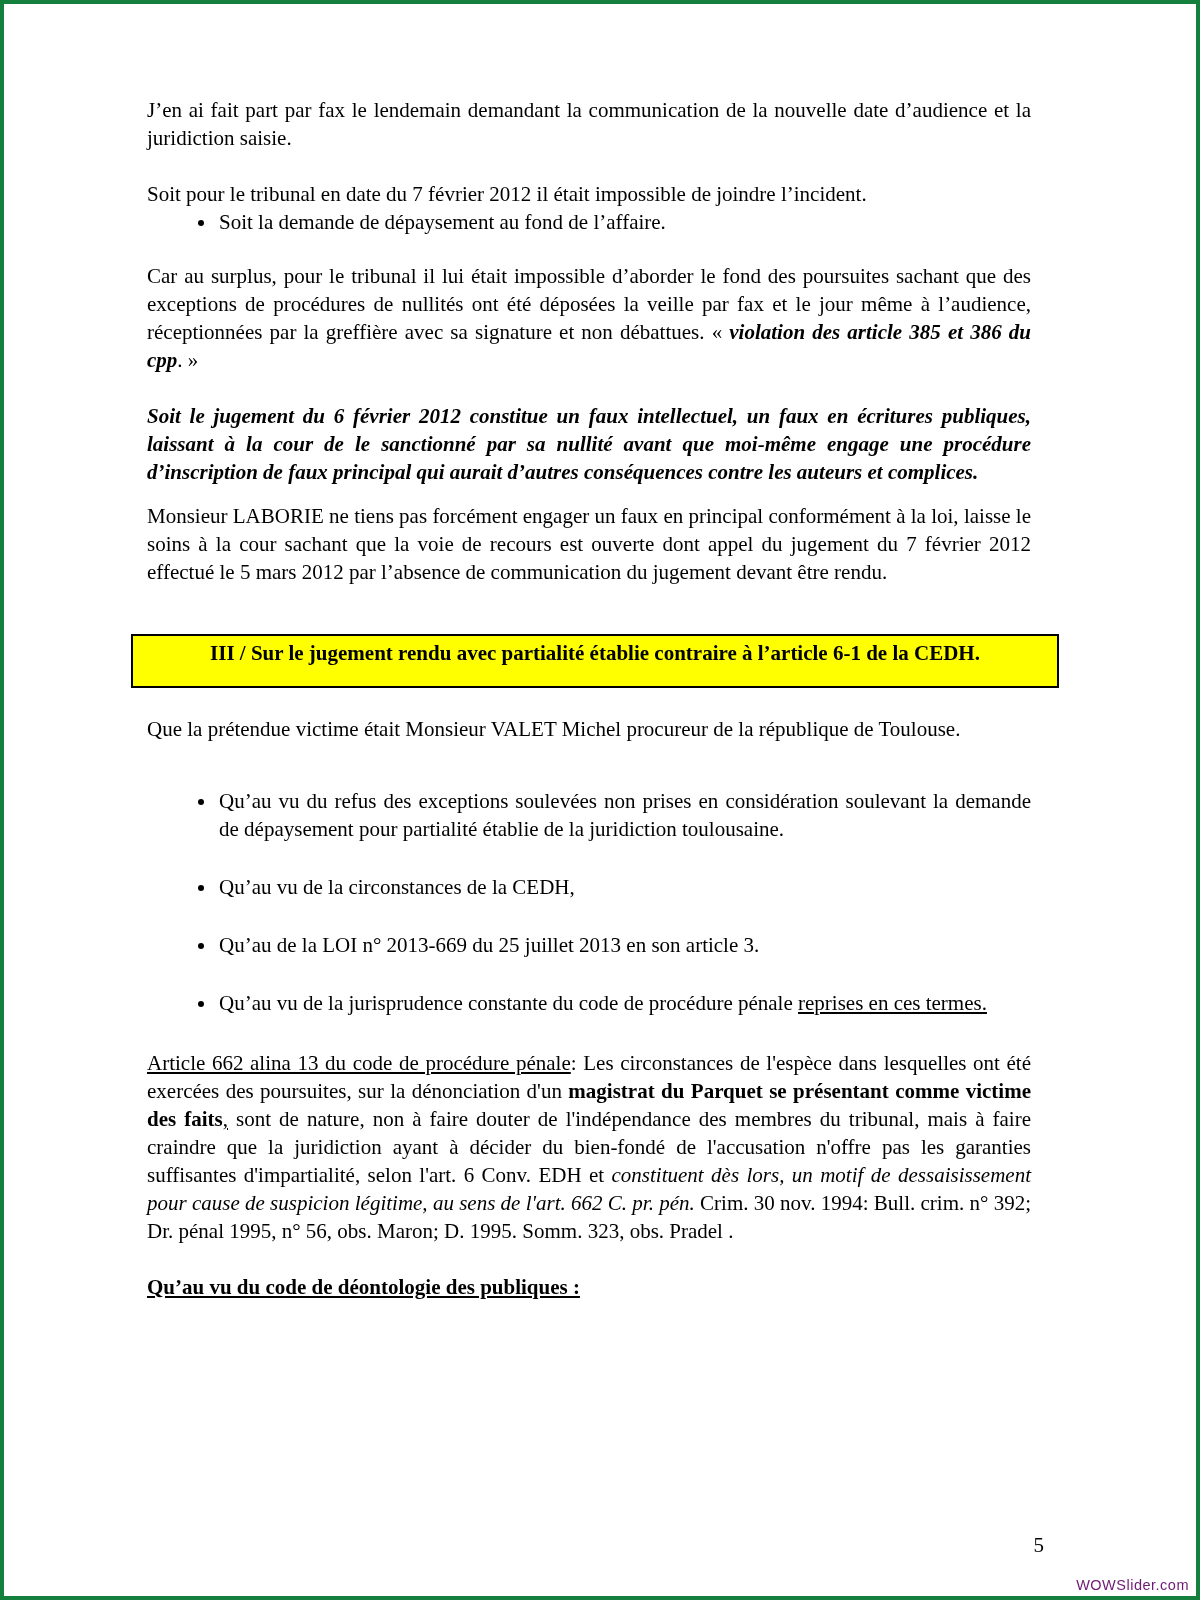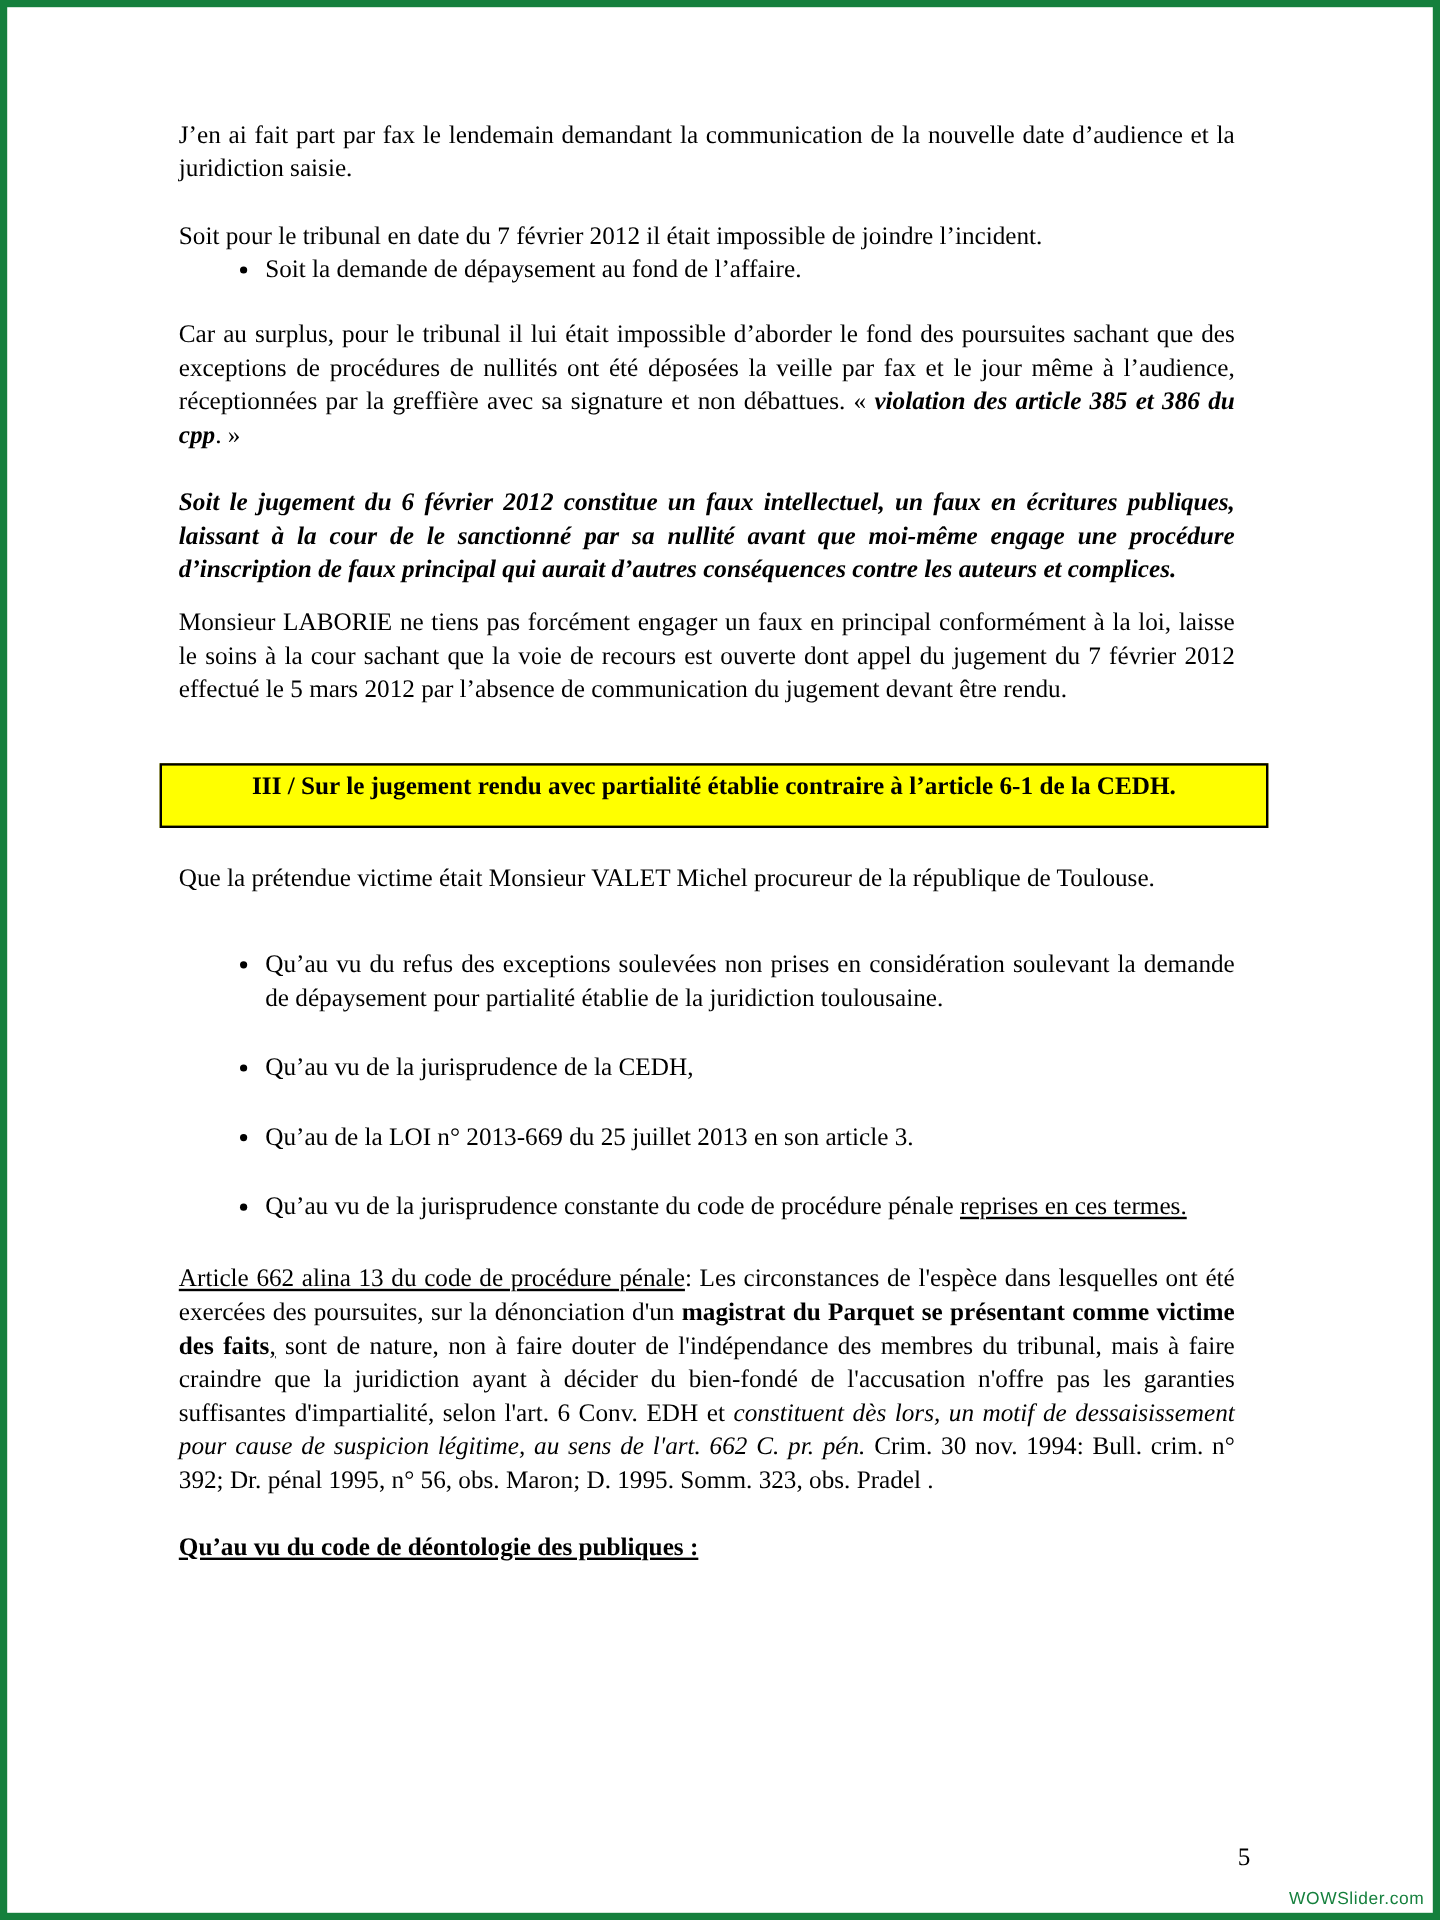--- a/index.html
+++ b/index.html
@@ -6,21 +6,21 @@
     margin: 0;
     padding: 0;
     background: #ffffff;
   }
   .page {
     position: relative;
     width: 1200px;
     height: 1600px;
     margin: 0 auto;
     background: #ffffff;
-    border: 6px solid #15803d;
+    border: 4px solid #15803d;
     box-sizing: border-box;
     font-family: "Liberation Serif", "DejaVu Serif", serif;
     font-size: 21px;
     line-height: 28px;
     color: #000000;
     overflow: hidden;
   }
   .doc {
     padding: 92px 165px 0 143px; 
   }
@@ -106,26 +106,26 @@
     <p class="para bi gap-before-emphasis"><span>Soit le jugement du 6 février 2012 constitue un faux intellectuel, un faux en écritures publiques, laissant à la cour de le sanctionné par sa nullité avant que moi-même engage une procédure d’inscription de faux principal qui aurait d’autres conséquences contre les auteurs et complices.</span></p>
 
     <p class="para" style="margin-top:-12px;"><span>Monsieur LABORIE ne tiens pas forcément engager un faux en principal conformément à la loi, laisse le soins à la cour sachant que  la voie de recours est ouverte dont appel du jugement du 7 février 2012 effectué le 5 mars 2012 par l’absence de communication du jugement devant être rendu.</span></p>
 
     <h2 class="section-heading" style="font-size: 21px; line-height: 28px; background: rgb(255, 255, 0);"><span>III / Sur le jugement rendu avec partialité établie contraire à l’article 6-1 de la CEDH.</span></h2>
 
     <p class="para after-heading" style="margin-bottom:44px;"><span>Que la prétendue victime était Monsieur VALET Michel procureur de la république de Toulouse.</span></p>
 
     <ul class="bullets spaced">
       <li><span>Qu’au vu du refus des exceptions soulevées non prises en considération soulevant la demande de dépaysement pour partialité établie de la juridiction toulousaine.</span></li>
-      <li><span>Qu’au vu de la jurisprudence de la CEDH,</span></li>
+      <li><span>Qu’au vu de la circonstances de la CEDH,</span></li>
       <li><span>Qu’au de la LOI n° 2013-669 du 25 juillet 2013 en son article 3.</span></li>
       <li><span>Qu’au vu de la jurisprudence constante du code de procédure pénale </span><span class="bu">reprises en ces termes.</span></li>
     </ul>
 
     <p class="para article-para"><span class="bu">Article 662 alina 13 du code de procédure pénale</span><span>: Les circonstances de l'espèce dans lesquelles ont été exercées des poursuites, sur la dénonciation d'un </span><span class="b">magistrat du Parquet se présentant comme victime des faits</span><span class="u">,</span><span> sont de nature, non à faire douter de l'indépendance des membres du tribunal, mais à faire craindre que la juridiction ayant à décider du bien-fondé de l'accusation n'offre pas les garanties suffisantes d'impartialité, selon l'art. 6 Conv. EDH et </span><span class="it">constituent dès lors, un motif de dessaisissement pour cause de suspicion légitime, au sens de l'art. 662 C. pr. pén.</span><span>  Crim. 30 nov. 1994: Bull. crim. n° 392; Dr. pénal 1995, n° 56, obs. Maron; D. 1995. Somm. 323, obs. Pradel .</span></p>
 
     <p class="final-heading"><span>Qu’au vu du code de déontologie des publiques :</span></p>
 
   </main>
 
   <div class="page-number">5</div>
-  <div class="watermark" style="color: #15803d;">WOWSlider.com</div>
+  <div class="watermark" style="color: #701a75;">WOWSlider.com</div>
 </div>
 
 </body></html>

